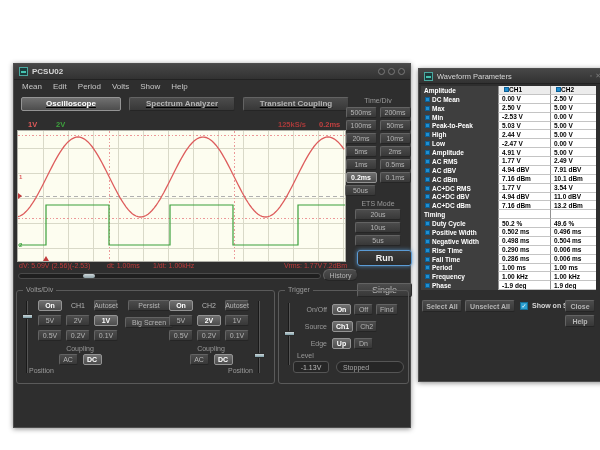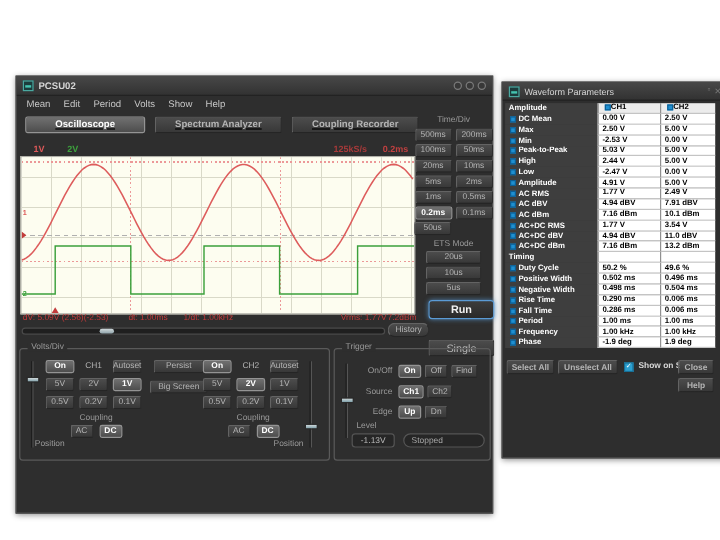--- a/index.html
+++ b/index.html
@@ -91,21 +91,21 @@
       <span class="menu-item">Mean</span>
       <span class="menu-item">Edit</span>
       <span class="menu-item">Period</span>
       <span class="menu-item">Volts</span>
       <span class="menu-item">Show</span>
       <span class="menu-item">Help</span>
     </div>
   <div class="tabs">
       <div class="btn tab tab-osc active">Oscilloscope</div>
       <div class="btn tab tab-spec">Spectrum Analyzer</div>
-      <div class="btn tab tab-tran">Coupling Recorder</div>
+      <div class="btn tab tab-tran">Transient Coupling</div>
     </div>
 
   <span class="scope-label" id="lab-ch1">1V</span>
   <span class="scope-label" id="lab-ch2">2V</span>
   <span class="scope-label" id="lab-rate">125kS/s</span>
   <span class="scope-label" id="lab-tb">0.2ms</span>
 
   <div class="scope-box"><svg width="327" height="130">
         <rect x="0" y="0" width="327" height="130" fill="#fdfdf0"></rect>
         <line x1="25" y1="0" x2="25" y2="130" stroke="#d9d9c8" stroke-width="1" shape-rendering="crispEdges"></line>

